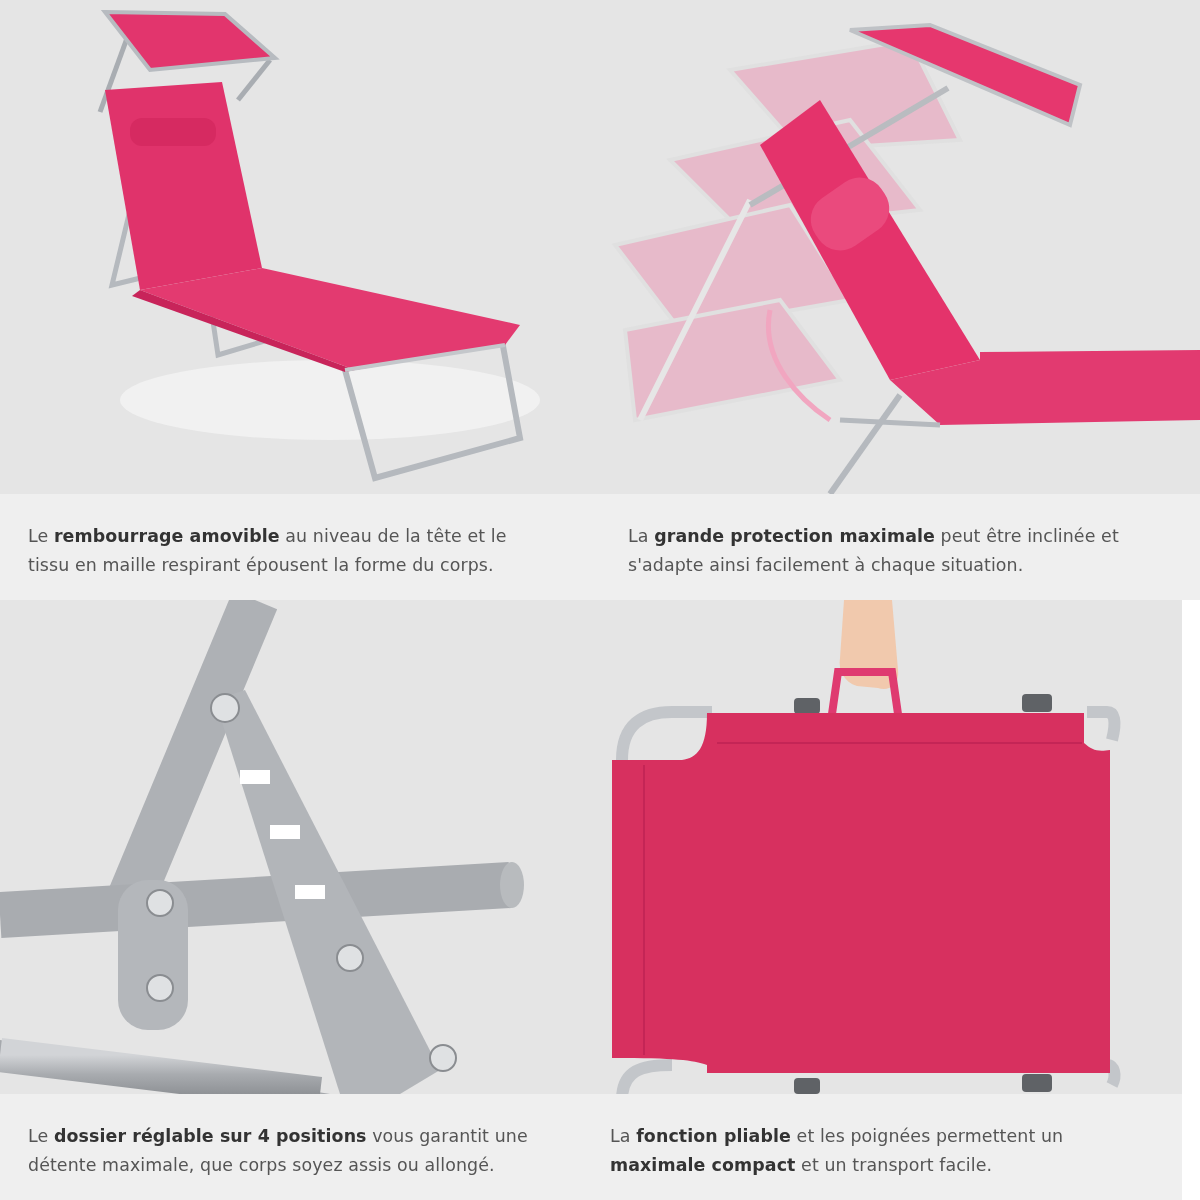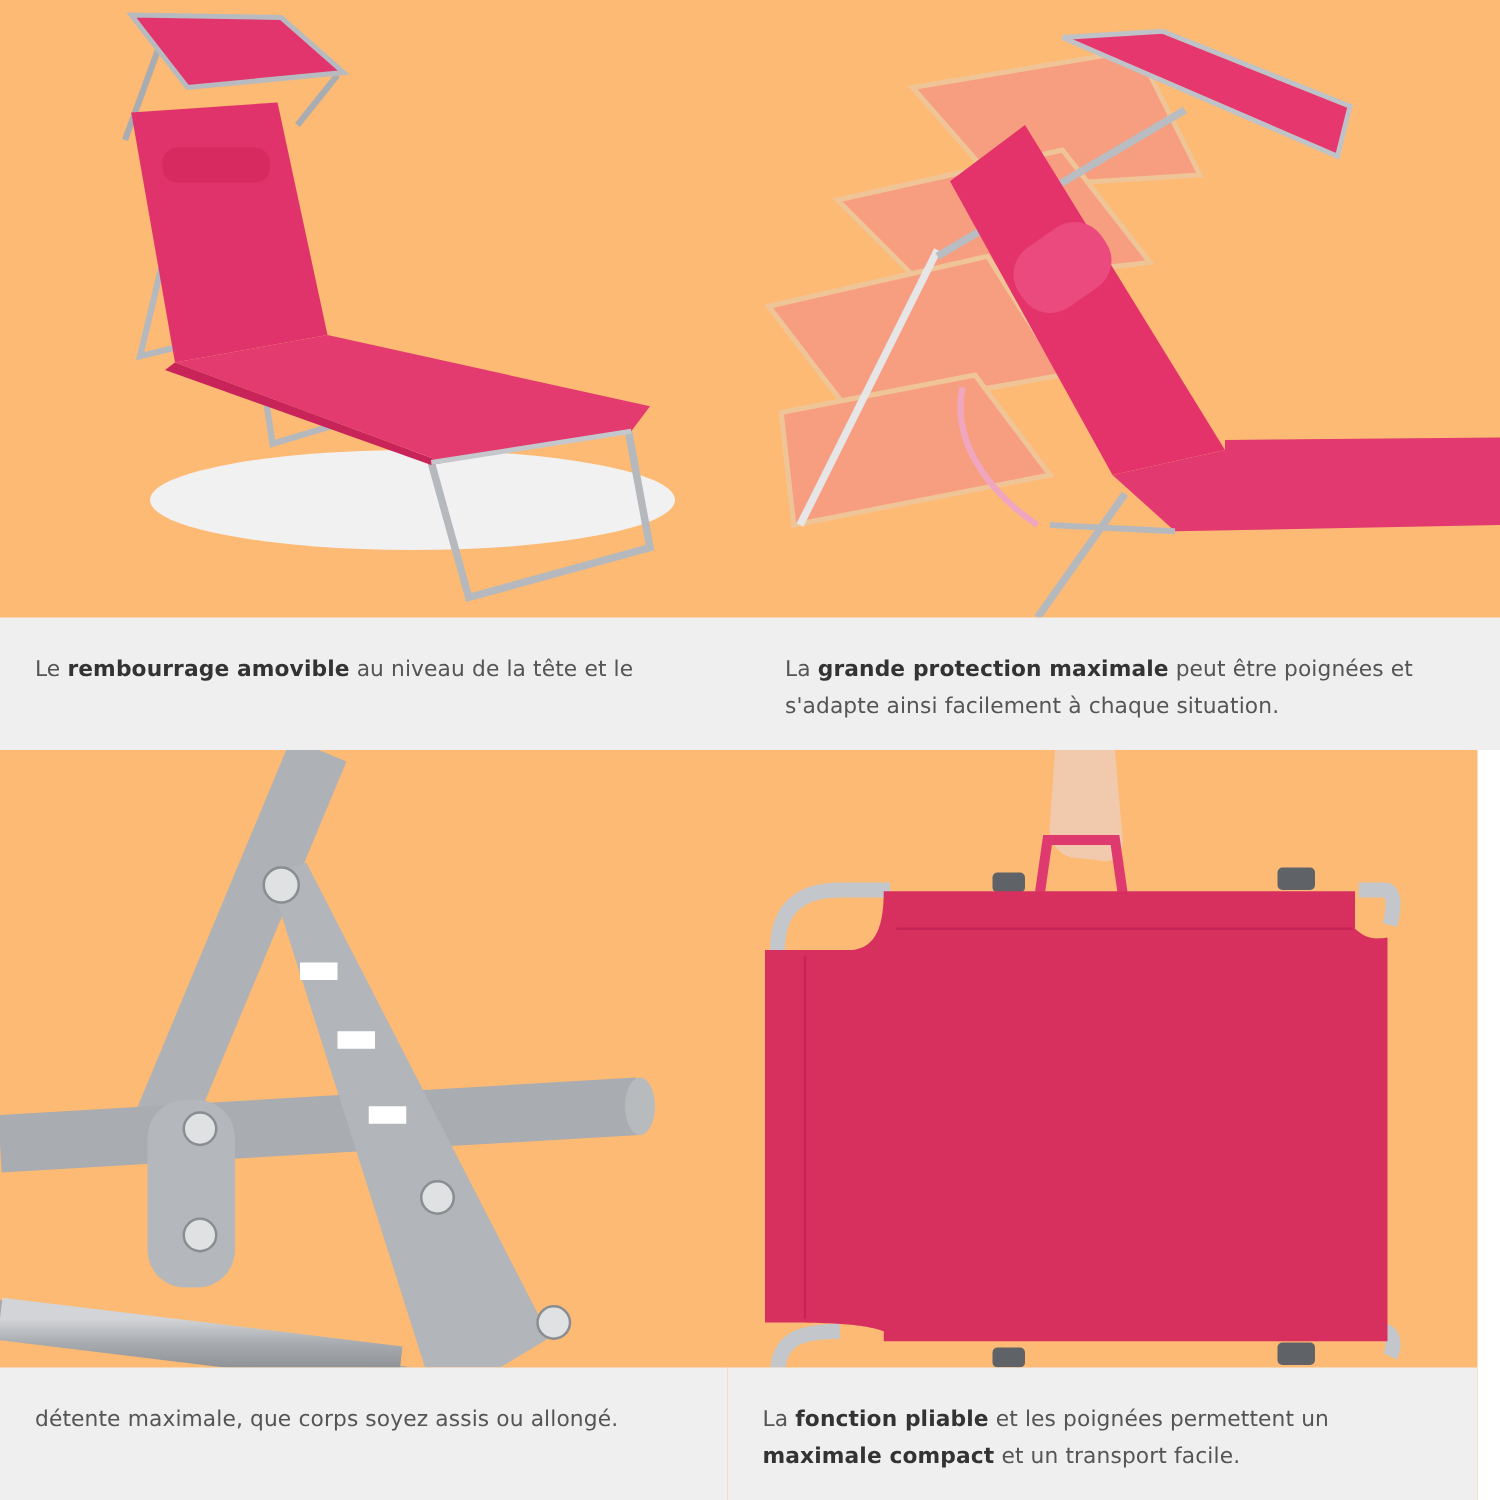--- a/index.html
+++ b/index.html
@@ -1,19 +1,19 @@
 <!DOCTYPE html>
 <html><head>
   <meta charset="utf-8">
   <style>
     * { margin: 0; padding: 0; box-sizing: border-box; }
     html, body { width: 1200px; height: 1200px; background: #ffffff; overflow: hidden; }
     body { font-family: "DejaVu Sans", "Liberation Sans", sans-serif; }
     .grid { position: relative; width: 1200px; height: 1200px; }
-    .panel { position: absolute; width: 600px; height: 600px; overflow: hidden; background: #fdba74; }
+    .panel { position: absolute; width: 600px; height: 600px; overflow: hidden; background: #e5e5e5; }
     .panel.tl { left: 0; top: 0; }
     .panel.tr { left: 600px; top: 0; }
     .panel.bl { left: 0; top: 600px; }
     .panel.br { left: 582px; top: 600px; }
     .illus { position: absolute; left: 0; top: 0; width: 600px; height: 494px; }
     .illus svg { width: 600px; height: 494px; display: block; }
     .caption {
       position: absolute; left: 0; top: 494px; width: 600px; height: 106px;
       background: #efefef;
       padding: 28px 28px 0 28px;
@@ -53,20 +53,21 @@
         <rect x="130" y="118" width="86" height="28" rx="12" fill="#d62a61"></rect>
 
         <polygon points="140,290 262,268 520,325 505,345 355,370" fill="#e33a70"></polygon>
         <polygon points="140,290 355,370 345,372 132,296" fill="#c8245a"></polygon>
 
         <polyline points="345,370 505,345" stroke="#c4c7cb" stroke-width="4" fill="none"></polyline>
       </svg>
     </div>
     <div class="caption">
       <span class="line"><span>Le </span><b>rembourrage amovible</b><span> au niveau de la tête et le</span></span>
+      <span class="line"><span>tissu en maille respirant épousent la forme du corps.</span></span>
     </div>
   </section>
 
   <section class="panel tr">
     <div class="illus">
       <svg viewBox="0 0 600 494" xmlns="http://www.w3.org/2000/svg">
 
         <g opacity="0.35">
           <polygon points="130,70 310,40 360,140 200,150" fill="#ec6d9a" stroke="#d8d8d8" stroke-width="4"></polygon>
           <polygon points="70,160 250,120 320,210 140,230" fill="#ec6d9a" stroke="#d8d8d8" stroke-width="4"></polygon>
@@ -85,21 +86,21 @@
 
         <polygon points="290,380 380,360 380,352 600,350 600,420 340,425" fill="#e23a70"></polygon>
 
         <line x1="230" y1="494" x2="300" y2="395" stroke="#b5b9be" stroke-width="6"></line>
         <line x1="240" y1="420" x2="340" y2="425" stroke="#b5b9be" stroke-width="5"></line>
 
         <path d="M170,310 C160,360 200,400 230,420" fill="none" stroke="#f1a6c0" stroke-width="5"></path>
       </svg>
     </div>
     <div class="caption">
-      <span class="line"><span>La </span><b>grande protection maximale</b><span> peut être poignées et</span></span>
+      <span class="line"><span>La </span><b>grande protection maximale</b><span> peut être inclinée et</span></span>
       <span class="line"><span>s'adapte ainsi facilement à chaque situation.</span></span>
     </div>
   </section>
 
   <section class="panel bl">
     <div class="illus">
       <svg viewBox="0 0 600 494" xmlns="http://www.w3.org/2000/svg">
         <defs>
           <linearGradient id="tube" x1="0" y1="0" x2="0" y2="1">
             <stop offset="0" stop-color="#d2d4d7"></stop>
@@ -129,20 +130,21 @@
         <g fill="#dfe1e3" stroke="#8a8d91" stroke-width="2">
           <circle cx="225" cy="108" r="14"></circle>
           <circle cx="160" cy="303" r="13"></circle>
           <circle cx="160" cy="388" r="13"></circle>
           <circle cx="350" cy="358" r="13"></circle>
           <circle cx="443" cy="458" r="13"></circle>
         </g>
       </svg>
     </div>
     <div class="caption">
+      <span class="line"><span>Le </span><b>dossier réglable sur 4 positions</b><span> vous garantit une</span></span>
       <span class="line"><span>détente maximale, que corps soyez assis ou allongé.</span></span>
     </div>
   </section>
 
   <section class="panel br">
     <div class="illus">
       <svg viewBox="0 0 600 494" xmlns="http://www.w3.org/2000/svg">
 
         <path d="M262,0 L310,0 L316,70 C318,85 306,92 296,88 L275,86 C262,82 256,70 258,58 Z" fill="#f1c9ad"></path>
 

